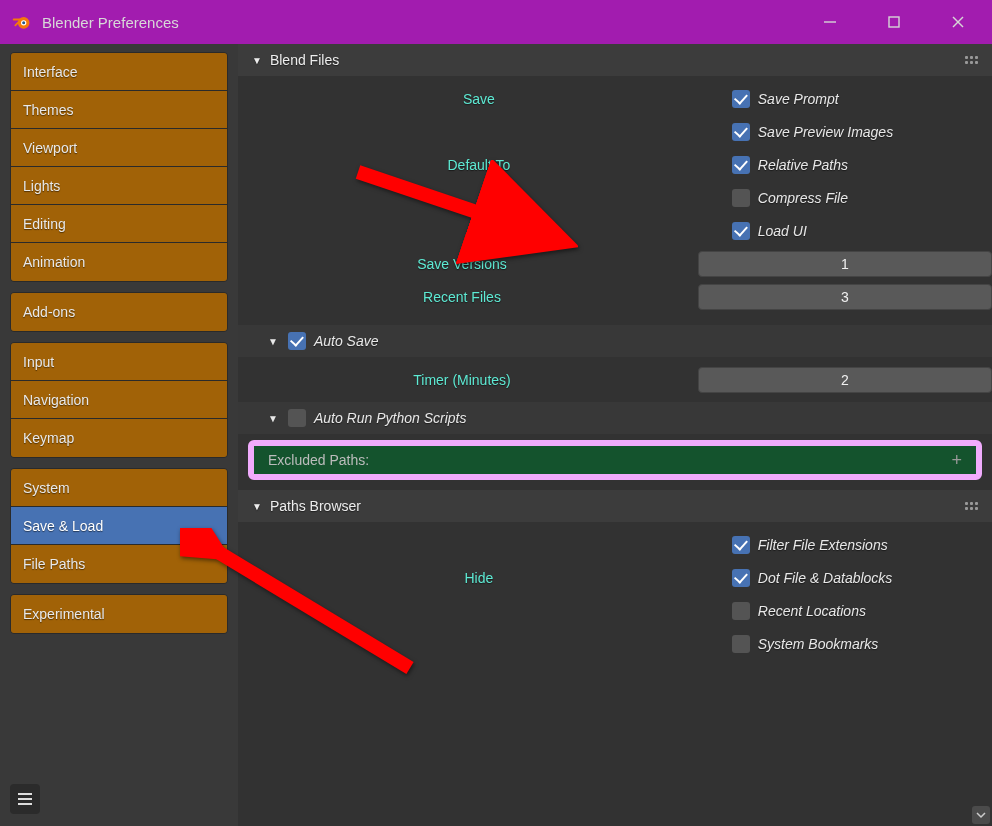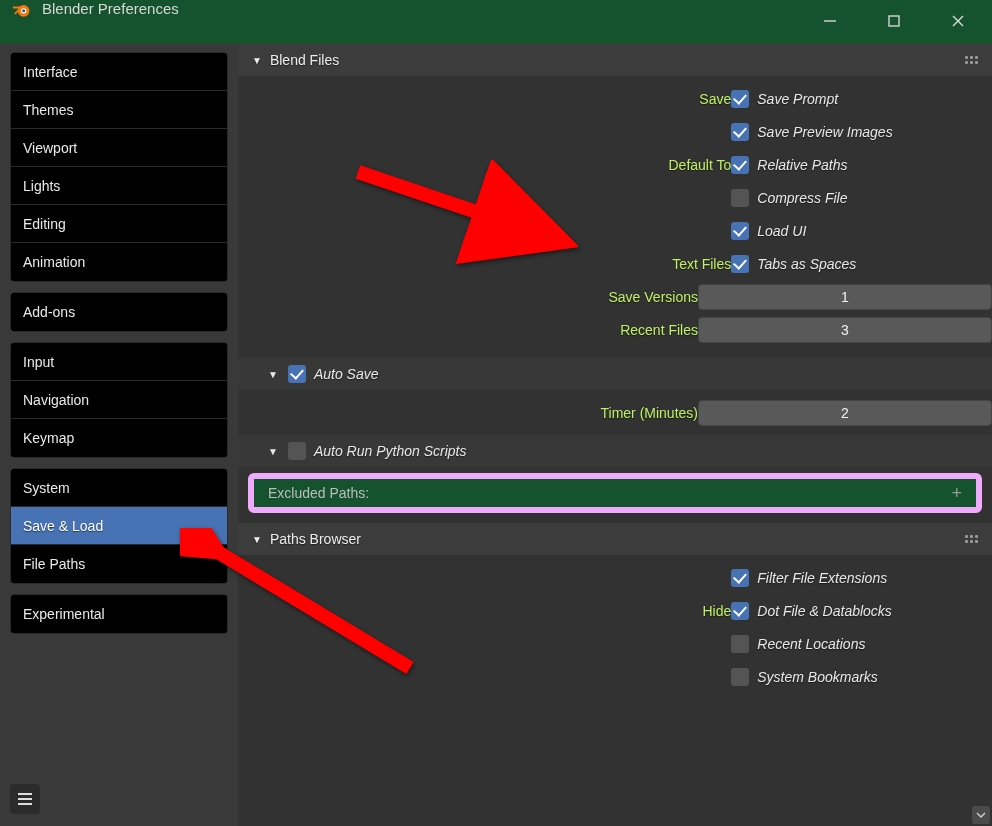--- a/index.html
+++ b/index.html
@@ -8,22 +8,23 @@
     height: 826px;
     background: #393939;
     font-family: -apple-system, BlinkMacSystemFont, "Segoe UI", sans-serif;
     font-size: 14px;
     color: #e8e8e8;
     overflow: hidden;
     position: relative;
   }
   .titlebar {
     height: 44px;
-    background: #14532d;
-    display: flex;
+    background: #a21caf;
+    display: flex;
+    align-items: center;
     padding: 0 12px;
   }
   .titlebar .logo {
     width: 20px; height: 20px; margin-right: 10px;
     display: flex; align-items: center; justify-content: center;
   }
   .titlebar .title { color: #d8d8d8; font-size: 15px; }
   .win-controls { margin-left: auto; display: flex; gap: 20px; }
   .win-btn { width: 44px; height: 42px; display:flex; align-items:center; justify-content:center; color:#d6d6d6;}
   .win-btn svg { width: 14px; height: 14px; }
@@ -39,21 +40,21 @@
     flex-direction: column;
   }
   .group { 
     border: 1px solid #2a2a2a;
     border-radius: 4px;
     overflow: hidden;
     margin-bottom: 10px;
   }
   .tab {
     height: 38px;
-    background: #000000;
+    background: #a16207;
     border-bottom: 1px solid #2a2a2a;
     display: flex;
     align-items: center;
     padding: 0 12px;
     color: #e9e9e9;
     text-shadow: 0 1px 1px rgba(0,0,0,0.5);
     cursor: pointer;
   }
   .tab:last-child { border-bottom: none;}
   .tab.active {
@@ -101,22 +102,23 @@
   .panel-body {
     padding: 6px 0 12px 0;
   }
   .row {
     display: flex;
     align-items: center;
     height: 33px;
   }
   .row .lbl {
     width: 560px;
-    text-align: right;
-    color: #bef264;
+    text-align: center;
+    padding-right: 12px;
+    color: #5eead4;
     text-shadow: 0 1px 1px rgba(0,0,0,0.5);
   }
   .row .ctrl {
     width: 296px;
     display: flex;
     align-items: center;
   }
   .cbox {
     width: 18px; height: 18px;
     border-radius: 3px;
@@ -305,27 +307,20 @@
           </div>
       </div>
       <div class="row">
         <div class="lbl"></div>
         <div class="ctrl">
             <div class="cbox checked"></div>
             <span class="ctxt">Load UI</span>
           </div>
       </div>
       <div class="row">
-        <div class="lbl">Text Files</div>
-        <div class="ctrl">
-            <div class="cbox checked"></div>
-            <span class="ctxt">Tabs as Spaces</span>
-          </div>
-      </div>
-      <div class="row">
         <div class="lbl">Save Versions</div>
         <div class="ctrl">
             <div class="numfield">1</div>
           </div>
       </div>
       <div class="row">
         <div class="lbl">Recent Files</div>
         <div class="ctrl">
             <div class="numfield">3</div>
           </div>

